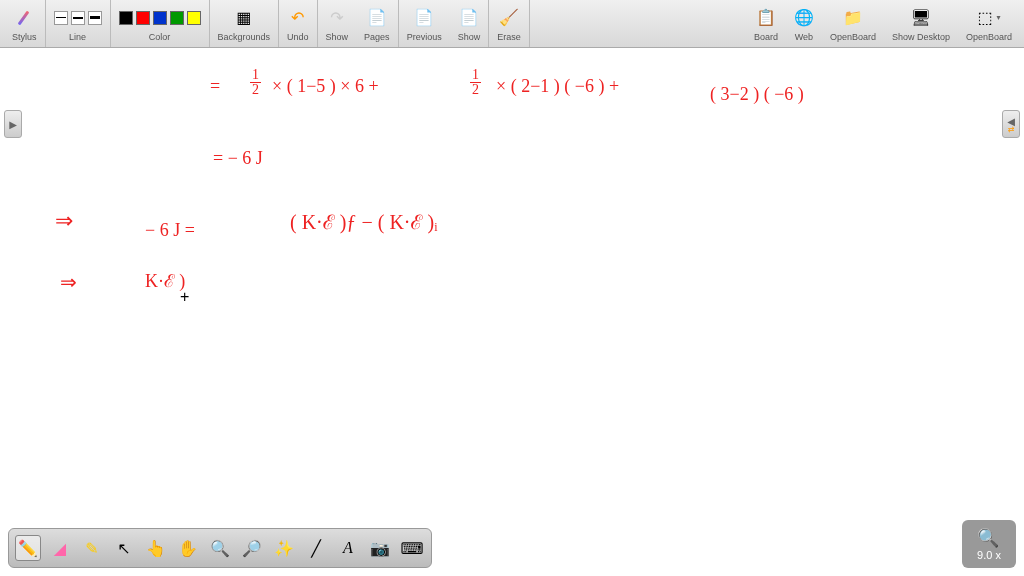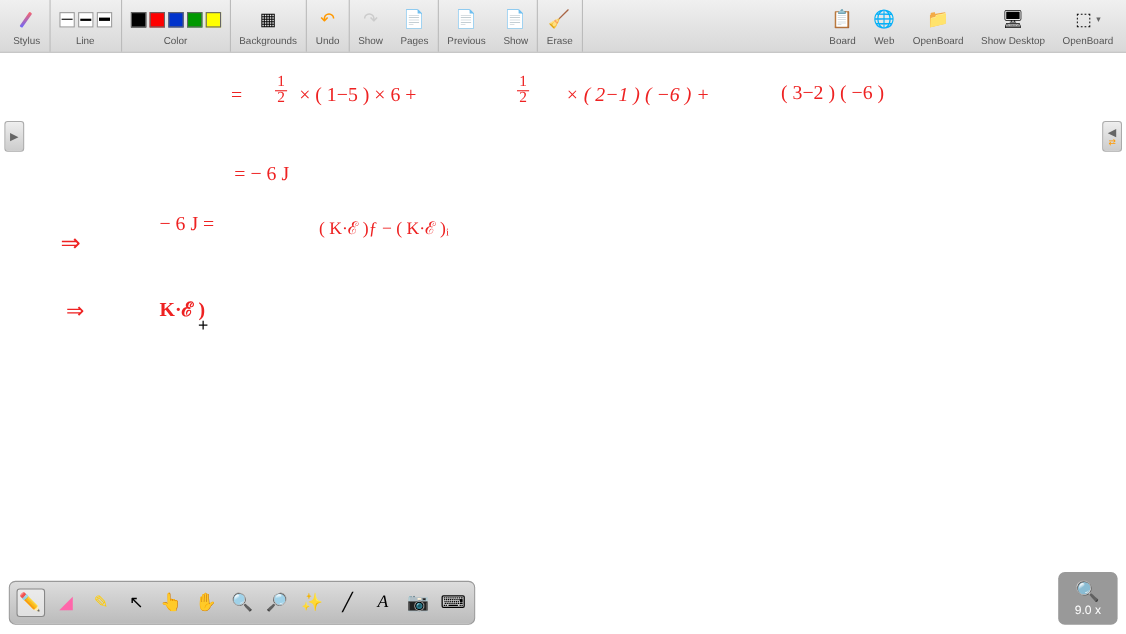--- a/index.html
+++ b/index.html
@@ -305,31 +305,31 @@
         <span class="den">2</span>
       </span>
   </div>
   <div class="handwriting" style="left:272px; top:28px;">× ( 1−5 ) × 6  +</div>
   <div class="handwriting" style="left:470px; top:20px;">
     <span class="frac">
         <span class="num">1</span>
         <span class="den">2</span>
       </span>
   </div>
-  <div class="handwriting" style="left:514px; top:28px;font-style:italic;">× ( 2−1 ) ( −6 )  +</div>
-  <div class="handwriting" style="left:710px; top:26px;">( 3−2 ) ( −6 )</div>
+  <div class="handwriting" style="left:496px; top:28px;">× ( 2−1 ) ( −6 )  +</div>
+  <div class="handwriting" style="left:710px; top:36px;">( 3−2 ) ( −6 )</div>
 
   <div class="handwriting" style="left:213px; top:100px;">=  − 6 J</div>
 
   <div class="handwriting" style="left:55px; top:160px; font-size:22px;">⇒</div>
-  <div class="handwriting" style="left:145px; top:145px;">− 6 J =</div>
-  <div class="handwriting" style="left:290px; top:148px; font-size:16px;">( K·ℰ )ƒ  − ( K·ℰ )ᵢ</div>
+  <div class="handwriting" style="left:145px; top:172px;">− 6 J =</div>
+  <div class="handwriting" style="left:290px; top:160px; font-size:20px;">( K·ℰ )ƒ  − ( K·ℰ )ᵢ</div>
 
   <div class="handwriting" style="left:60px; top:222px; font-size:20px;">⇒</div>
-  <div class="handwriting" style="left:145px; top:220px;font-weight:bold;">K·ℰ )</div>
+  <div class="handwriting" style="left:145px; top:220px;">K·ℰ )</div>
   <div class="cursor-cross" style="left:180px; top:240px;">+</div>
 </div>
 
 <div class="bottom-toolbar">
   <div class="tool-btn active">
       <span>✏️</span>
     </div>
   <div class="tool-btn">
       <span style="color:#f6a">◢</span>
     </div>

